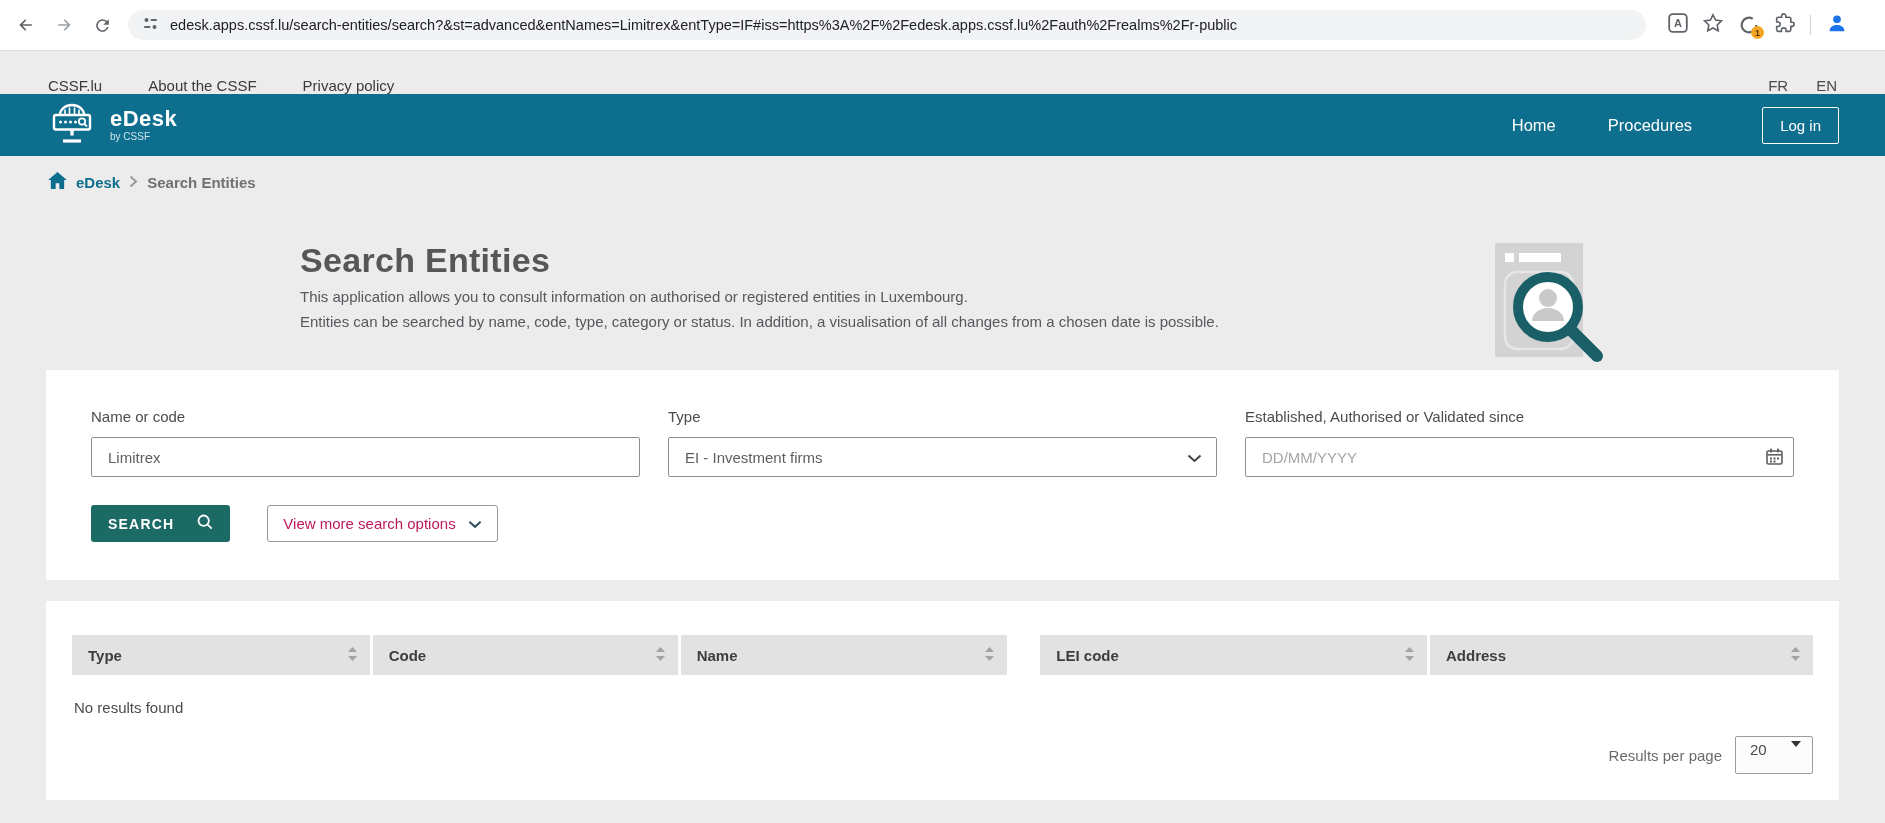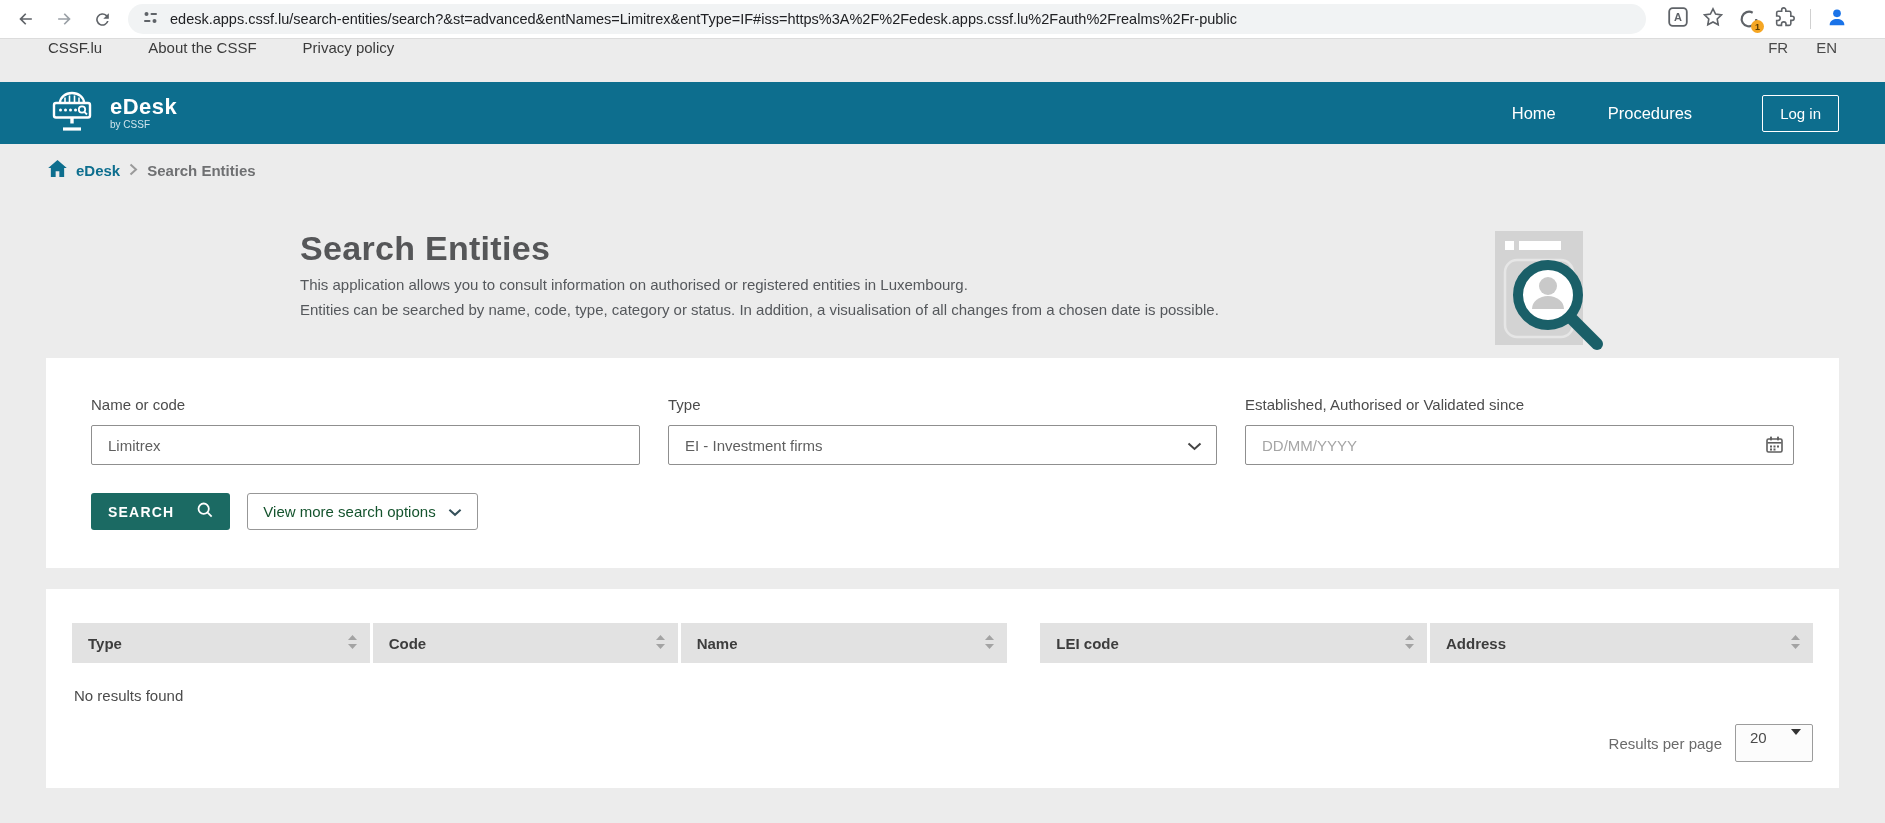--- a/index.html
+++ b/index.html
@@ -1,34 +1,34 @@
 <!DOCTYPE html>
 <html><head>
 <meta charset="utf-8">
 <style>
   * { box-sizing: border-box; margin: 0; padding: 0; }
   html,body { width:1885px; height:823px; overflow:hidden; }
   body { font-family:"Liberation Sans", sans-serif; background:#ececec; }
 
   
-  .chrome { height:39px; background:#fff; display:flex; align-items:center;
+  .chrome { height:51px; background:#fff; display:flex; align-items:center;
             padding:0 14px; gap:14px; border-bottom:1px solid #dcdcdc; }
   .chrome .navbtn { width:24px; height:24px; display:flex; align-items:center; justify-content:center; cursor:pointer; flex:0 0 auto; }
   .url-pill { flex:1 1 auto; height:30px; background:#f1f3f4; border-radius:16px;
               display:flex; align-items:center; padding:0 14px; gap:11px; max-width:1518px; }
   .url-text { font-size:14.5px; color:#202124; white-space:nowrap; overflow:hidden; }
   .chrome-right { display:flex; align-items:center; gap:15px; padding-left:8px; flex:0 0 auto; }
   .chrome-sep { width:1px; height:20px; background:#d0d0d0; }
   .profile-wrap { position:relative; width:22px; height:22px; }
   .profile-badge { position:absolute; right:-4px; bottom:-3px; width:13px; height:13px; border-radius:7px;
                    background:#f5a623; color:#5c3c00; font-size:9px; font-weight:bold;
                    display:flex; align-items:center; justify-content:center; }
 
   
-  .utility { height:43px; background:#ececec; display:flex; align-items:flex-start; padding:0 48px; }
+  .utility { height:43px; background:#ececec; display:flex; align-items:flex-end; padding:0 48px; }
   .utility a { text-decoration:none; color:#3b3b3b; font-size:15px; margin-right:46px; cursor:pointer; }
   .utility .langs { margin-left:auto; display:flex; gap:28px; }
   .utility .langs a { margin-right:0; color:#4a4a4a; }
 
   
   .teal { height:62px; background:#0d6e8e; display:flex; align-items:center; padding:0 46px; }
   .logo { display:flex; align-items:center; gap:12px; cursor:pointer; }
   .logo-title { color:#fff; font-size:22px; font-weight:bold; letter-spacing:.5px; line-height:20px; }
   .logo-sub { color:#cfe4ec; font-size:10px; margin-top:2px; }
   .teal-nav { margin-left:auto; display:flex; align-items:center; gap:52px; }
@@ -61,23 +61,23 @@
             padding:0 14px 0 16px; font-size:15px; color:#5f5f5f; display:flex; align-items:center;
             justify-content:space-between; cursor:pointer; }
   .datebox { padding:0; border:none; position:relative; }
   .datebox input { padding-right:40px; }
   .cal-btn { position:absolute; right:11px; top:11px; cursor:pointer; }
 
   .btn-row { display:flex; align-items:center; gap:17px; margin-top:28px; }
   .search-btn { display:flex; align-items:center; gap:23px; background:#1b6a63; color:#fff;
                 border:none; border-radius:3px; height:37px; padding:0 17px; font-size:14px;
                 font-weight:bold; letter-spacing:1.2px; cursor:pointer; font-family:"Liberation Sans", sans-serif; }
-  .more-btn { display:flex; align-items:center; gap:12px; background:#fff; color:#14532d;
+  .more-btn { display:flex; align-items:center; gap:12px; background:#fff; color:#be185d;
               border:1px solid #979797; border-radius:3px; height:37px; padding:0 15px;
-              font-size:15px; cursor:pointer; font-family:"Liberation Sans", sans-serif; }
+              font-size:15px; cursor:pointer; font-family:"Liberation Sans", sans-serif;margin-left:20px; }
 
   
   .results-card { margin-top:21px; padding:34px 26px 26px; }
   .thead { display:flex; column-gap:3px; }
   .th { background:#e2e2e2; height:40px; display:flex; align-items:center; justify-content:space-between;
         padding:0 13px 0 16px; font-size:15px; font-weight:bold; color:#3d3d3d; cursor:pointer; }
   .th.c0 { flex:296 0 0; } .th.c1 { flex:304 0 0; } .th.c2 { flex:328 0 0; }
   .th.c3 { flex:394 0 0;margin-left:30px; } .th.c4 { flex:390 0 0; }
   .empty-msg { margin:24px 2px 0; font-size:15px; color:#4b4b4b; }
   .perpage { display:flex; align-items:center; justify-content:flex-end; gap:13px; margin-top:20px; }

